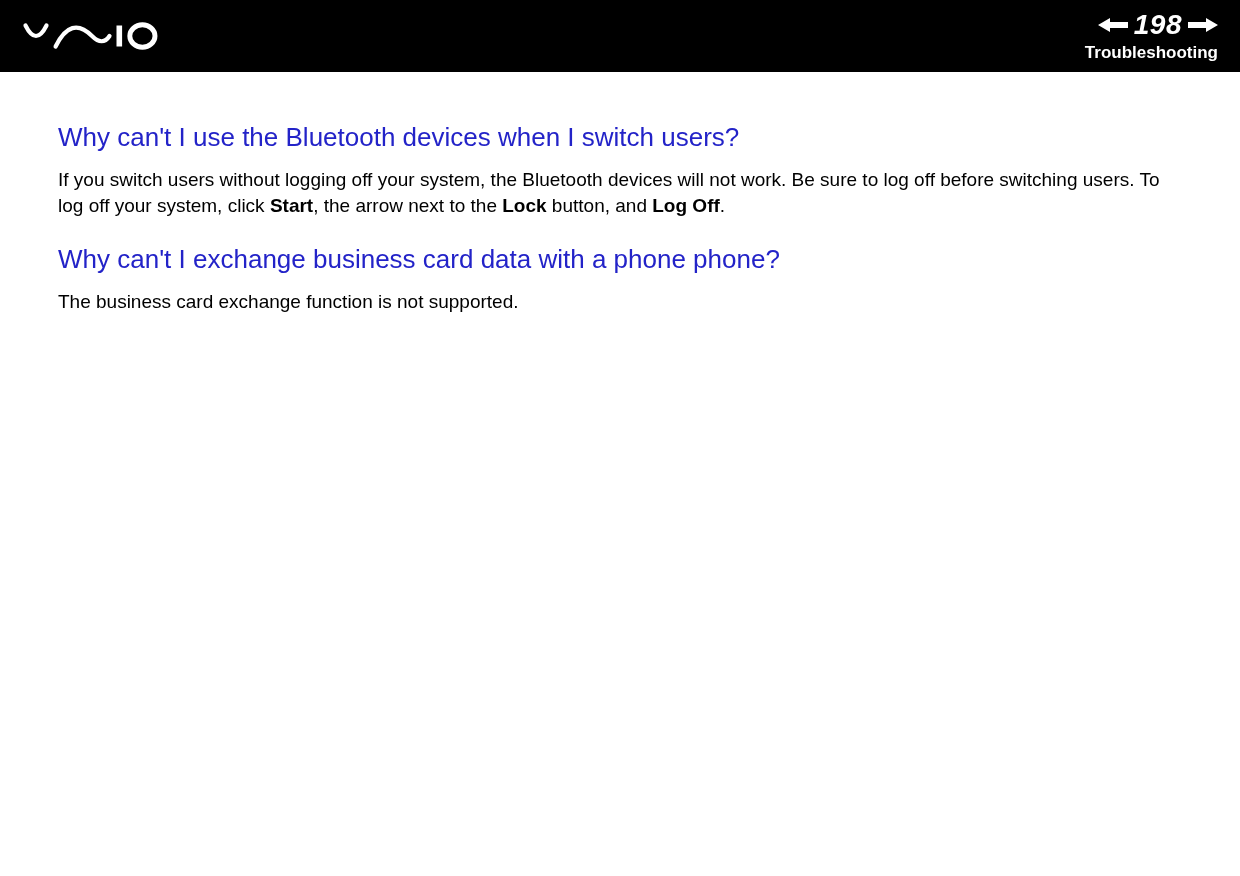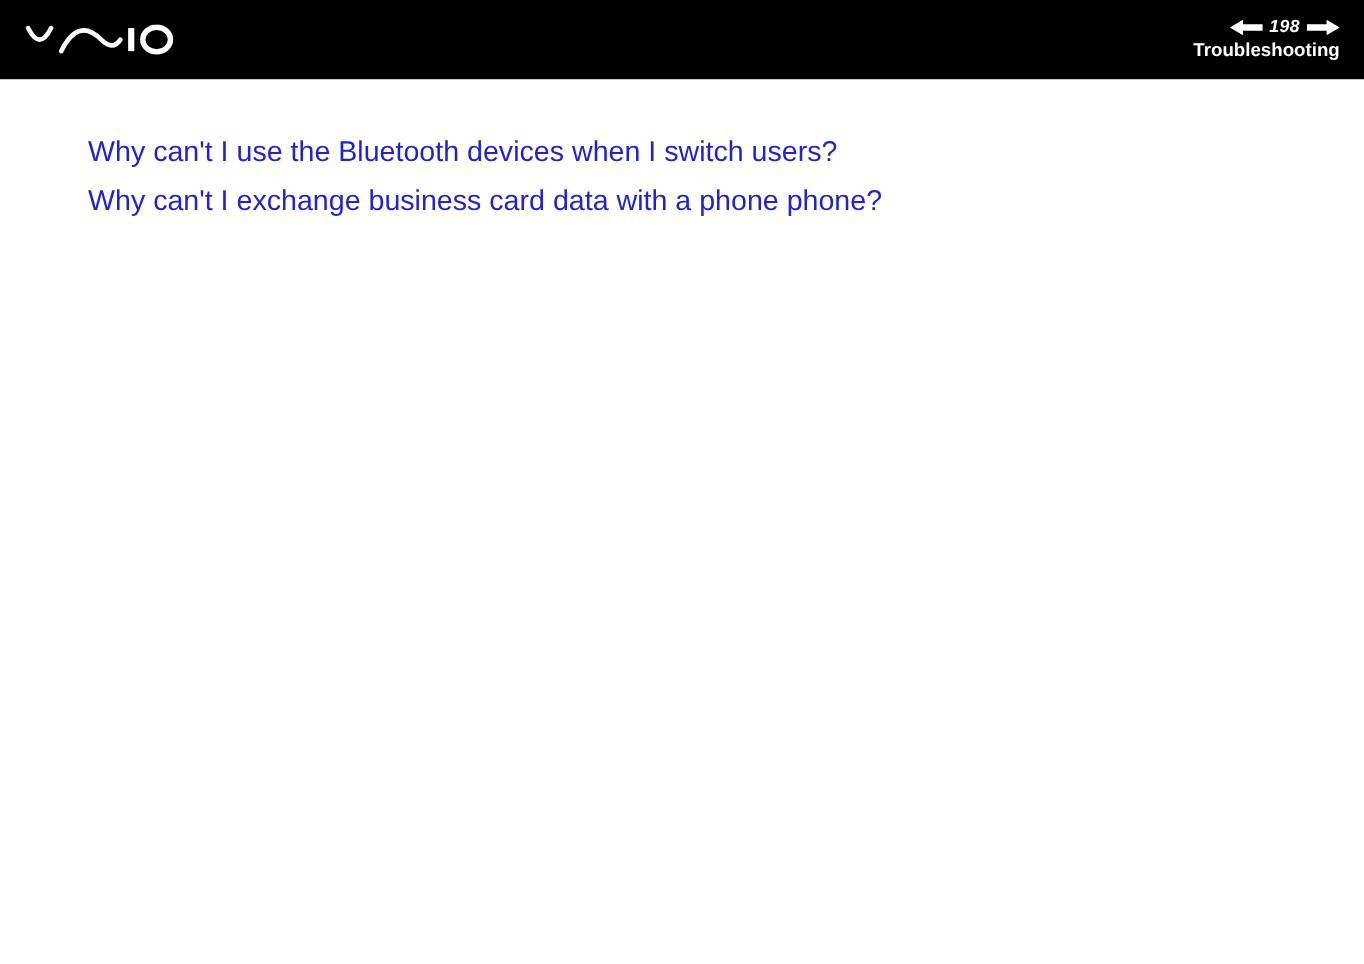--- a/index.html
+++ b/index.html
@@ -40,34 +40,34 @@
       align-items: center;
       gap: 6px;
       margin-bottom: 2px;
     }
     .nav-arrow-left, .nav-arrow-right {
       display: inline-flex;
       align-items: center;
       cursor: pointer;
     }
     .page-number {
-      font-size: 16px;
+      font-size: 28px;
       font-weight: bold;
       font-style: italic;
       color: #fff;
       letter-spacing: 0.5px;
     }
     .section-title {
       font-size: 17px;
       font-weight: bold;
       color: #fff;
       text-align: center;
     }
     .content {
-      padding: 50px 80px;
+      padding: 50px 58px;
     }
     .question {
       color: #2323c8;
       font-size: 26px;
       font-weight: normal;
       margin-bottom: 14px;
     }
     .answer {
       font-size: 19px;
       color: #000;
@@ -104,17 +104,19 @@
         </svg>
       </span>
     </div>
     <div class="section-title">Troubleshooting</div>
   </div>
 </div>
 
 <div class="content">
   <div>
     <h2 class="question">Why can't I use the Bluetooth devices when I switch users?</h2>
+    <p class="answer">If you switch users without logging off your system, the Bluetooth devices will not work. Be sure to log off before switching users. To log off your system, click <b>Start</b>, the arrow next to the <b>Lock</b> button, and <b>Log Off</b>.</p>
   </div>
   <div>
     <h2 class="question">Why can't I exchange business card data with a phone phone?</h2>
+    <p class="answer">The business card exchange function is not supported.</p>
   </div>
 </div>
 
 </body></html>

